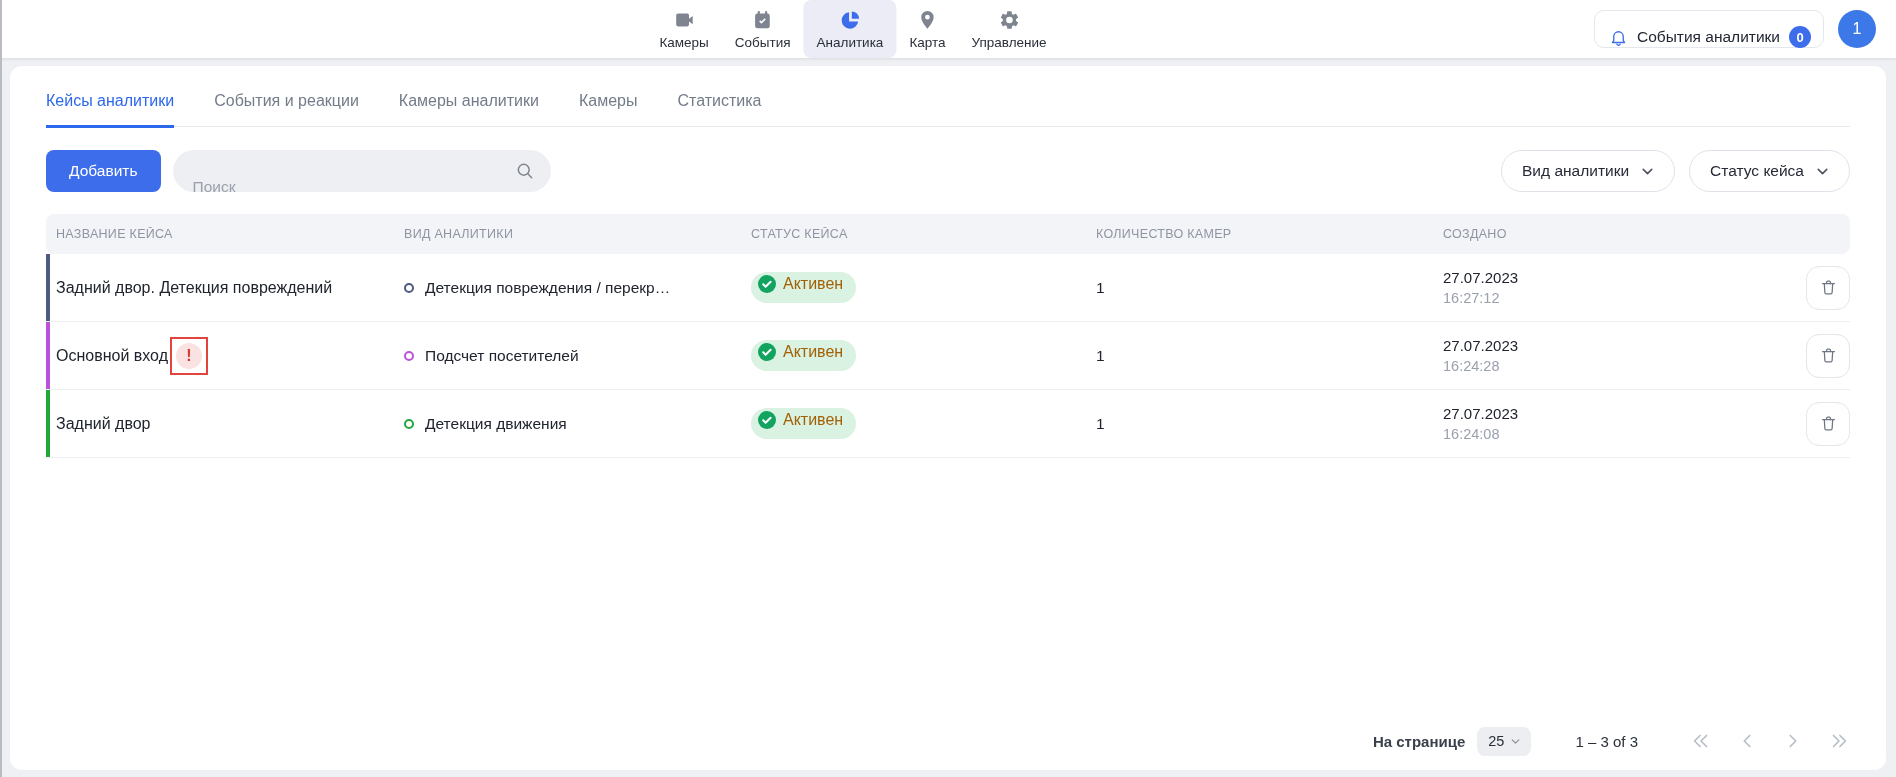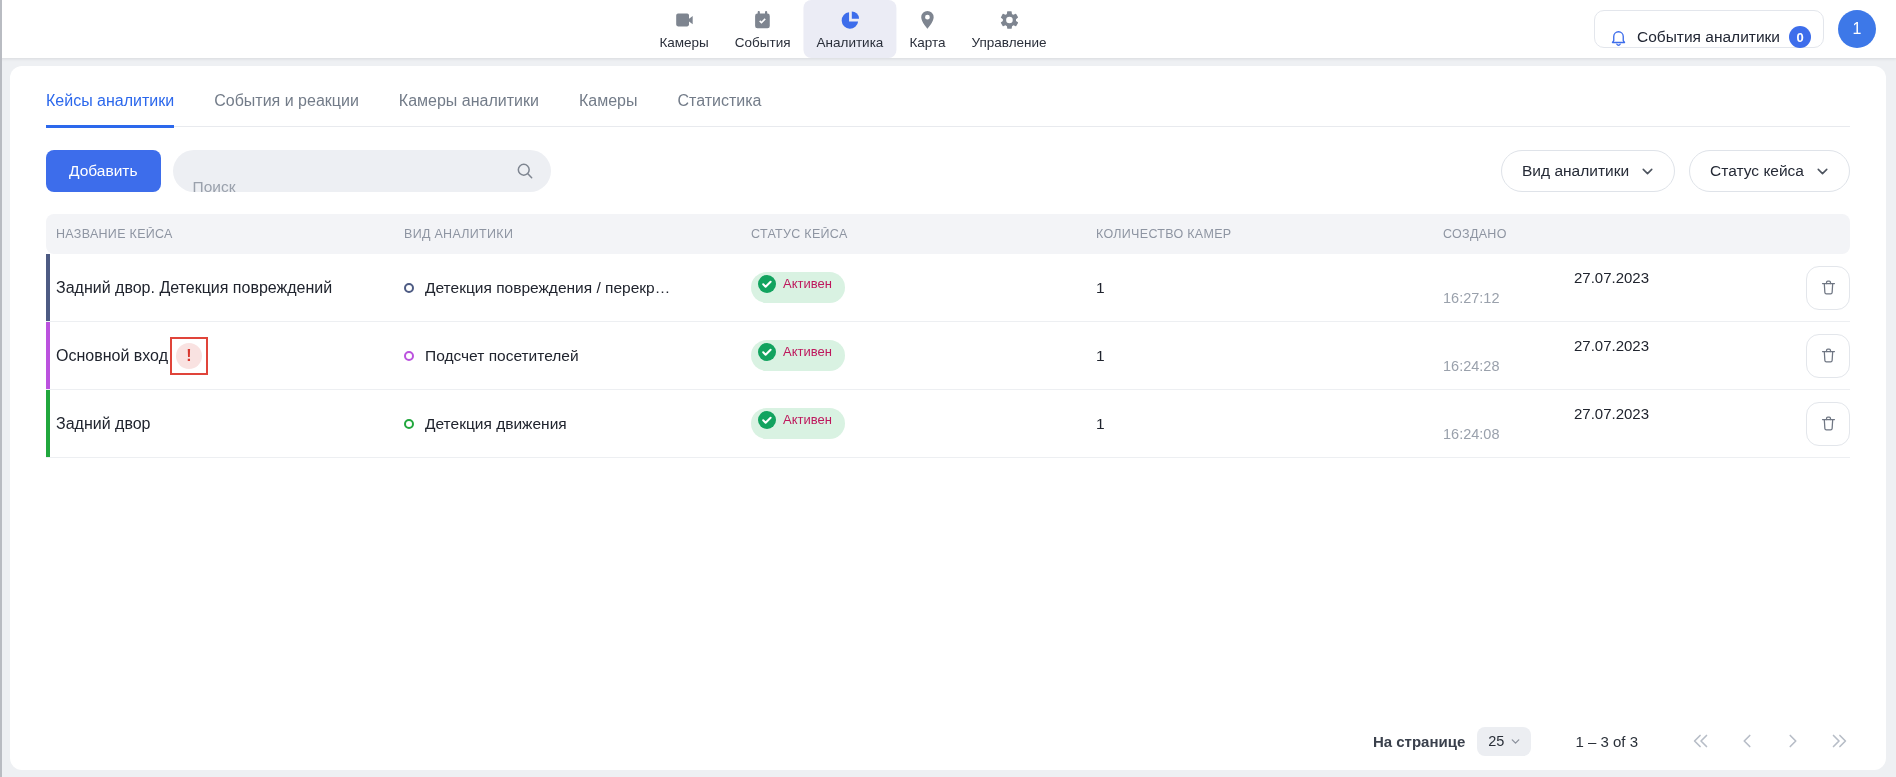--- a/index.html
+++ b/index.html
@@ -126,26 +126,26 @@
     color:#d8382f; font-size:16px; font-weight:bold;
     display:flex; align-items:center; justify-content:center;
   }
   .cell-type{ display:flex; align-items:center; gap:11px; font-size:15.5px; color:#20242e; white-space:nowrap; overflow:hidden; }
   .type-ring{
     width:10px; height:10px; border-radius:50%; flex:0 0 auto;
     border:2px solid var(--accent,#888);
   }
   .badge-status{
     display:inline-flex; align-items:center; gap:7px;
-    background:#d9f2e2; color:#be185d; border-radius:16px;
-    height:31px; padding:0 13px 8px 7px; font-size:13px;
+    background:#d9f2e2; color:#a16207; border-radius:16px;
+    height:31px; padding:0 13px 8px 7px; font-size:16px;
   }
   .badge-status svg{ width:18px; height:18px; flex:0 0 auto; }
   .cell-count{ font-size:15.5px; color:#20242e; }
-  .cell-created .d{ font-size:15px; color:#20242e; line-height:1.4;text-align:center; }
+  .cell-created .d{ font-size:15px; color:#20242e; line-height:1.4; }
   .cell-created .t{ font-size:14.5px; color:#9aa1ac; line-height:1.4; }
   .cell-actions{ display:flex; justify-content:flex-end; padding-right:0; }
   .trash-btn{
     width:44px; height:44px; border:1px solid #e3e6eb; border-radius:13px;
     background:#fff; display:flex; align-items:center; justify-content:center;
     cursor:pointer; color:#6f7683;
   }
   .trash-btn svg{ width:19px; height:19px; }
 
   

